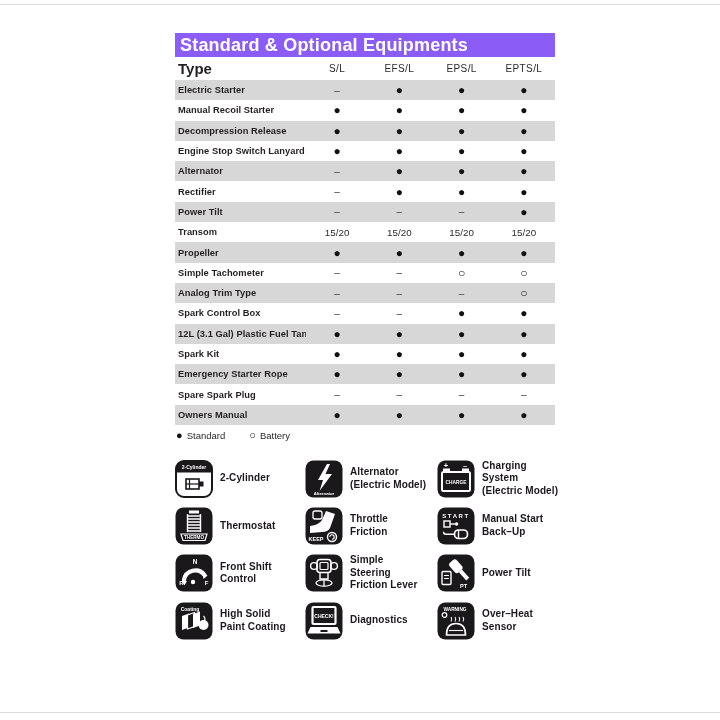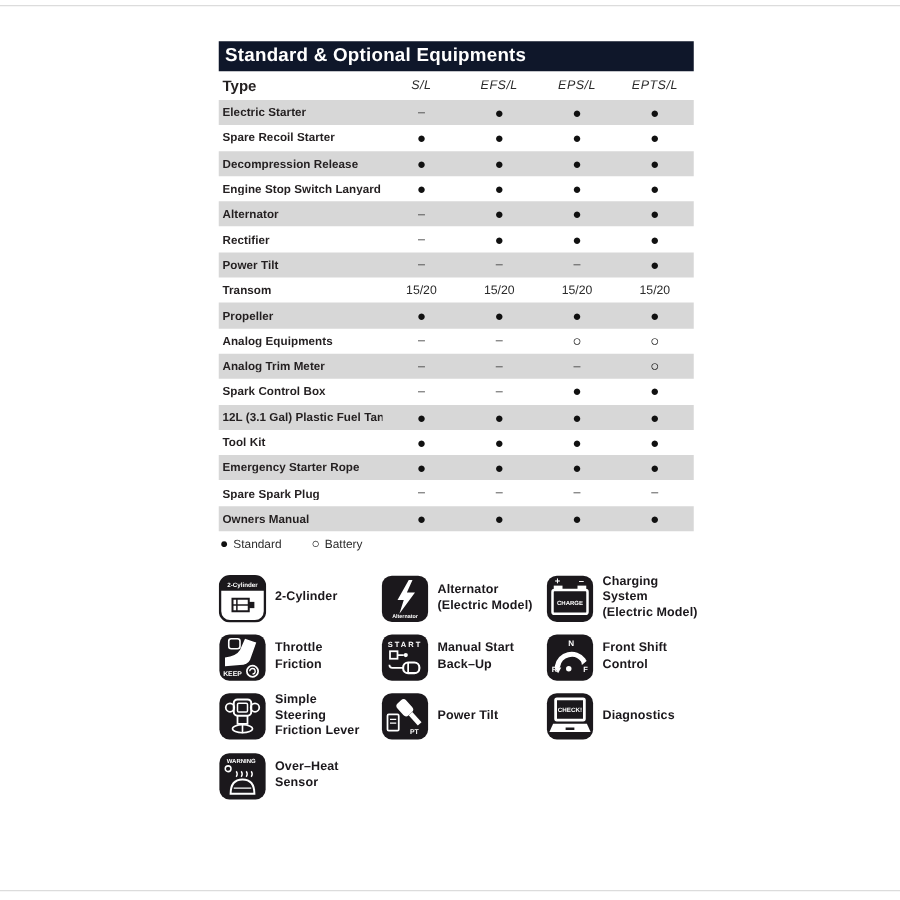--- a/index.html
+++ b/index.html
@@ -7,27 +7,27 @@
     width:720px;height:720px;position:relative;background:#ffffff;
     font-family:"Liberation Sans", sans-serif;color:#231f20;overflow:hidden;
   }
   .page-rule{position:absolute;left:0;width:720px;height:1px;background:#dcdcdc;}
   .page-rule.top{top:4px;}
   .page-rule.bottom{top:712px;}
 
   
   .spec-table{position:absolute;left:175px;top:33px;width:380px;}
   .title-bar{
-    background:#0f172a;color:#fff;height:24px;line-height:24px;
-    font-size:15px;font-weight:bold;padding-left:5px;letter-spacing:.2px;
+    background:#8b5cf6;color:#fff;height:24px;line-height:24px;
+    font-size:18px;font-weight:bold;padding-left:5px;letter-spacing:.2px;
     box-sizing:border-box;
   }
   .cols-header{display:flex;height:23px;align-items:center;}
-  .col-type{width:131px;box-sizing:border-box;padding-left:3px;font-weight:bold;font-size:12px;}
-  .col-h{width:62.25px;text-align:center;font-size:10px;letter-spacing:.4px;color:#2b2b2b;font-style:italic;}
+  .col-type{width:131px;box-sizing:border-box;padding-left:3px;font-weight:bold;font-size:15px;}
+  .col-h{width:62.25px;text-align:center;font-size:10px;letter-spacing:.4px;color:#2b2b2b;}
   .t-row{display:flex;height:20.3px;align-items:center;}
   .t-row.striped{background:#d7d7d7;}
   .t-label{
     width:131px;box-sizing:border-box;padding-left:3px;
     font-weight:bold;font-size:9.3px;letter-spacing:.05px;
     white-space:nowrap;overflow:hidden;
   }
   .t-cell{width:62.25px;text-align:center;font-size:9.8px;color:#2b2b2b;}
   .t-cell.mark{font-size:12px;color:#111;}
   .t-cell.dash{font-size:10px;color:#3f3f3f;}
@@ -70,21 +70,21 @@
   </div>
   <div>
       <div class="t-row striped">
         <span class="t-label">Electric Starter</span>
         <span class="t-cell dash">–</span>
         <span class="t-cell mark">●</span>
         <span class="t-cell mark">●</span>
         <span class="t-cell mark">●</span>
       </div>
       <div class="t-row">
-        <span class="t-label">Spare Recoil Starter</span>
+        <span class="t-label">Manual Recoil Starter</span>
         <span class="t-cell mark">●</span>
         <span class="t-cell mark">●</span>
         <span class="t-cell mark">●</span>
         <span class="t-cell mark">●</span>
       </div>
       <div class="t-row striped">
         <span class="t-label">Decompression Release</span>
         <span class="t-cell mark">●</span>
         <span class="t-cell mark">●</span>
         <span class="t-cell mark">●</span>
@@ -126,49 +126,49 @@
         <span class="t-cell">15/20</span>
       </div>
       <div class="t-row striped">
         <span class="t-label">Propeller</span>
         <span class="t-cell mark">●</span>
         <span class="t-cell mark">●</span>
         <span class="t-cell mark">●</span>
         <span class="t-cell mark">●</span>
       </div>
       <div class="t-row">
-        <span class="t-label">Analog Equipments</span>
+        <span class="t-label">Simple Tachometer</span>
         <span class="t-cell dash">–</span>
         <span class="t-cell dash">–</span>
         <span class="t-cell mark">○</span>
         <span class="t-cell mark">○</span>
       </div>
       <div class="t-row striped">
-        <span class="t-label">Analog Trim Meter</span>
+        <span class="t-label">Analog Trim Type</span>
         <span class="t-cell dash">–</span>
         <span class="t-cell dash">–</span>
         <span class="t-cell dash">–</span>
         <span class="t-cell mark">○</span>
       </div>
       <div class="t-row">
         <span class="t-label">Spark Control Box</span>
         <span class="t-cell dash">–</span>
         <span class="t-cell dash">–</span>
         <span class="t-cell mark">●</span>
         <span class="t-cell mark">●</span>
       </div>
       <div class="t-row striped">
         <span class="t-label">12L (3.1 Gal) Plastic Fuel Tank</span>
         <span class="t-cell mark">●</span>
         <span class="t-cell mark">●</span>
         <span class="t-cell mark">●</span>
         <span class="t-cell mark">●</span>
       </div>
       <div class="t-row">
-        <span class="t-label">Tool Kit</span>
+        <span class="t-label">Spark Kit</span>
         <span class="t-cell mark">●</span>
         <span class="t-cell mark">●</span>
         <span class="t-cell mark">●</span>
         <span class="t-cell mark">●</span>
       </div>
       <div class="t-row striped">
         <span class="t-label">Emergency Starter Rope</span>
         <span class="t-cell mark">●</span>
         <span class="t-cell mark">●</span>
         <span class="t-cell mark">●</span>
@@ -234,20 +234,31 @@
       <text x="28" y="7.5" font-size="7.5" fill="#fff" text-anchor="middle" font-weight="bold">–</text>
       <rect x="6" y="8.5" width="7" height="4" fill="#fff"></rect>
       <rect x="25" y="8.5" width="7" height="4" fill="#fff"></rect>
       <rect x="5" y="12" width="28" height="19" rx="1.5" fill="none" stroke="#fff" stroke-width="2"></rect>
       <text x="19" y="24" font-size="4.8" fill="#fff" text-anchor="middle" font-weight="bold">CHARGE</text>
     </svg>
     <div class="f-label">Charging System
 (Electric Model)</div>
   </div>
 
+  <div class="feature">
+    <svg class="f-icon" viewBox="0 0 38 38">
+      <rect x="0.5" y="0.5" width="37" height="37" rx="8" fill="#1b181c"></rect>
+      <rect x="14" y="3.5" width="10" height="3" fill="#fff"></rect>
+      <path d="M12.5 7 V25 M25.5 7 V25" stroke="#fff" stroke-width="1.4"></path>
+      <path d="M13 9 h12 M13 12 h12 M13 15 h12 M13 18 h12 M13 21 h12 M13 24 h12" stroke="#fff" stroke-width="1.5"></path>
+      <path d="M6 27 L32 27 L30 33.5 L8 33.5 Z" fill="#1b181c" stroke="#fff" stroke-width="1.2"></path>
+      <text x="19" y="32" font-size="4.6" fill="#fff" text-anchor="middle" font-weight="bold">THERMO</text>
+    </svg>
+    <div class="f-label">Thermostat</div>
+  </div>
 
   <div class="feature">
     <svg class="f-icon" viewBox="0 0 38 38">
       <rect x="0.5" y="0.5" width="37" height="37" rx="8" fill="#1b181c"></rect>
       <rect x="8" y="4" width="9" height="8" rx="2" fill="none" stroke="#fff" stroke-width="1.3"></rect>
       <path d="M21 4 L30 7 L25 21 Q23 25 17 25 L5 26 L5 19 Q14 18 17 13 Z" fill="#fff"></path>
       <text x="11" y="33.5" font-size="5.5" fill="#fff" text-anchor="middle" font-weight="bold">KEEP</text>
       <circle cx="27" cy="30" r="4.5" fill="none" stroke="#fff" stroke-width="1.4"></circle>
       <path d="M24.8 30 a2.2 2.2 0 1 1 2.2 2.2" fill="none" stroke="#fff" stroke-width="1.1"></path>
     </svg>
@@ -309,20 +320,33 @@
         <rect x="19.5" y="18" width="4" height="11" fill="#fff"></rect>
       </g>
       <rect x="5" y="17.5" width="9" height="13" rx="1" fill="none" stroke="#fff" stroke-width="1.4"></rect>
       <line x1="7" y1="21.5" x2="12" y2="21.5" stroke="#fff" stroke-width="1.1"></line>
       <line x1="7" y1="24.5" x2="12" y2="24.5" stroke="#fff" stroke-width="1.1"></line>
       <text x="26.5" y="33.5" font-size="5.5" fill="#fff" text-anchor="middle" font-weight="bold">PT</text>
     </svg>
     <div class="f-label">Power Tilt</div>
   </div>
 
+  <div class="feature">
+    <svg class="f-icon" viewBox="0 0 38 38">
+      <rect x="0.5" y="0.5" width="37" height="37" rx="8" fill="#1b181c"></rect>
+      <text x="15" y="9" font-size="5" fill="#fff" text-anchor="middle" font-weight="bold">Coating</text>
+      <path d="M7 14 l7 -2.5 v14 l-7 2.5 z" fill="#fff"></path>
+      <path d="M12.5 13 l7 -2.5 v14 l-7 2.5 z" fill="#1b181c" stroke="#fff" stroke-width="1.2"></path>
+      <path d="M18 12 l7 -2.5 v14 l-7 2.5 z" fill="#fff"></path>
+      <circle cx="28.5" cy="23" r="5" fill="#fff"></circle>
+      <path d="M28.5 14 q3 3 0 6" fill="none" stroke="#fff" stroke-width="1.2"></path>
+    </svg>
+    <div class="f-label">High Solid
+Paint Coating</div>
+  </div>
 
   <div class="feature">
     <svg class="f-icon" viewBox="0 0 38 38">
       <rect x="0.5" y="0.5" width="37" height="37" rx="8" fill="#1b181c"></rect>
       <rect x="7.5" y="5" width="23" height="17" rx="1" fill="none" stroke="#fff" stroke-width="2.2"></rect>
       <text x="19" y="15.5" font-size="5" fill="#fff" text-anchor="middle" font-weight="bold">CHECK!</text>
       <path d="M5.5 25 h27 l3 6.5 h-33 z" fill="#fff"></path>
       <rect x="15.5" y="28" width="7" height="2" fill="#1b181c"></rect>
     </svg>
     <div class="f-label">Diagnostics</div>

